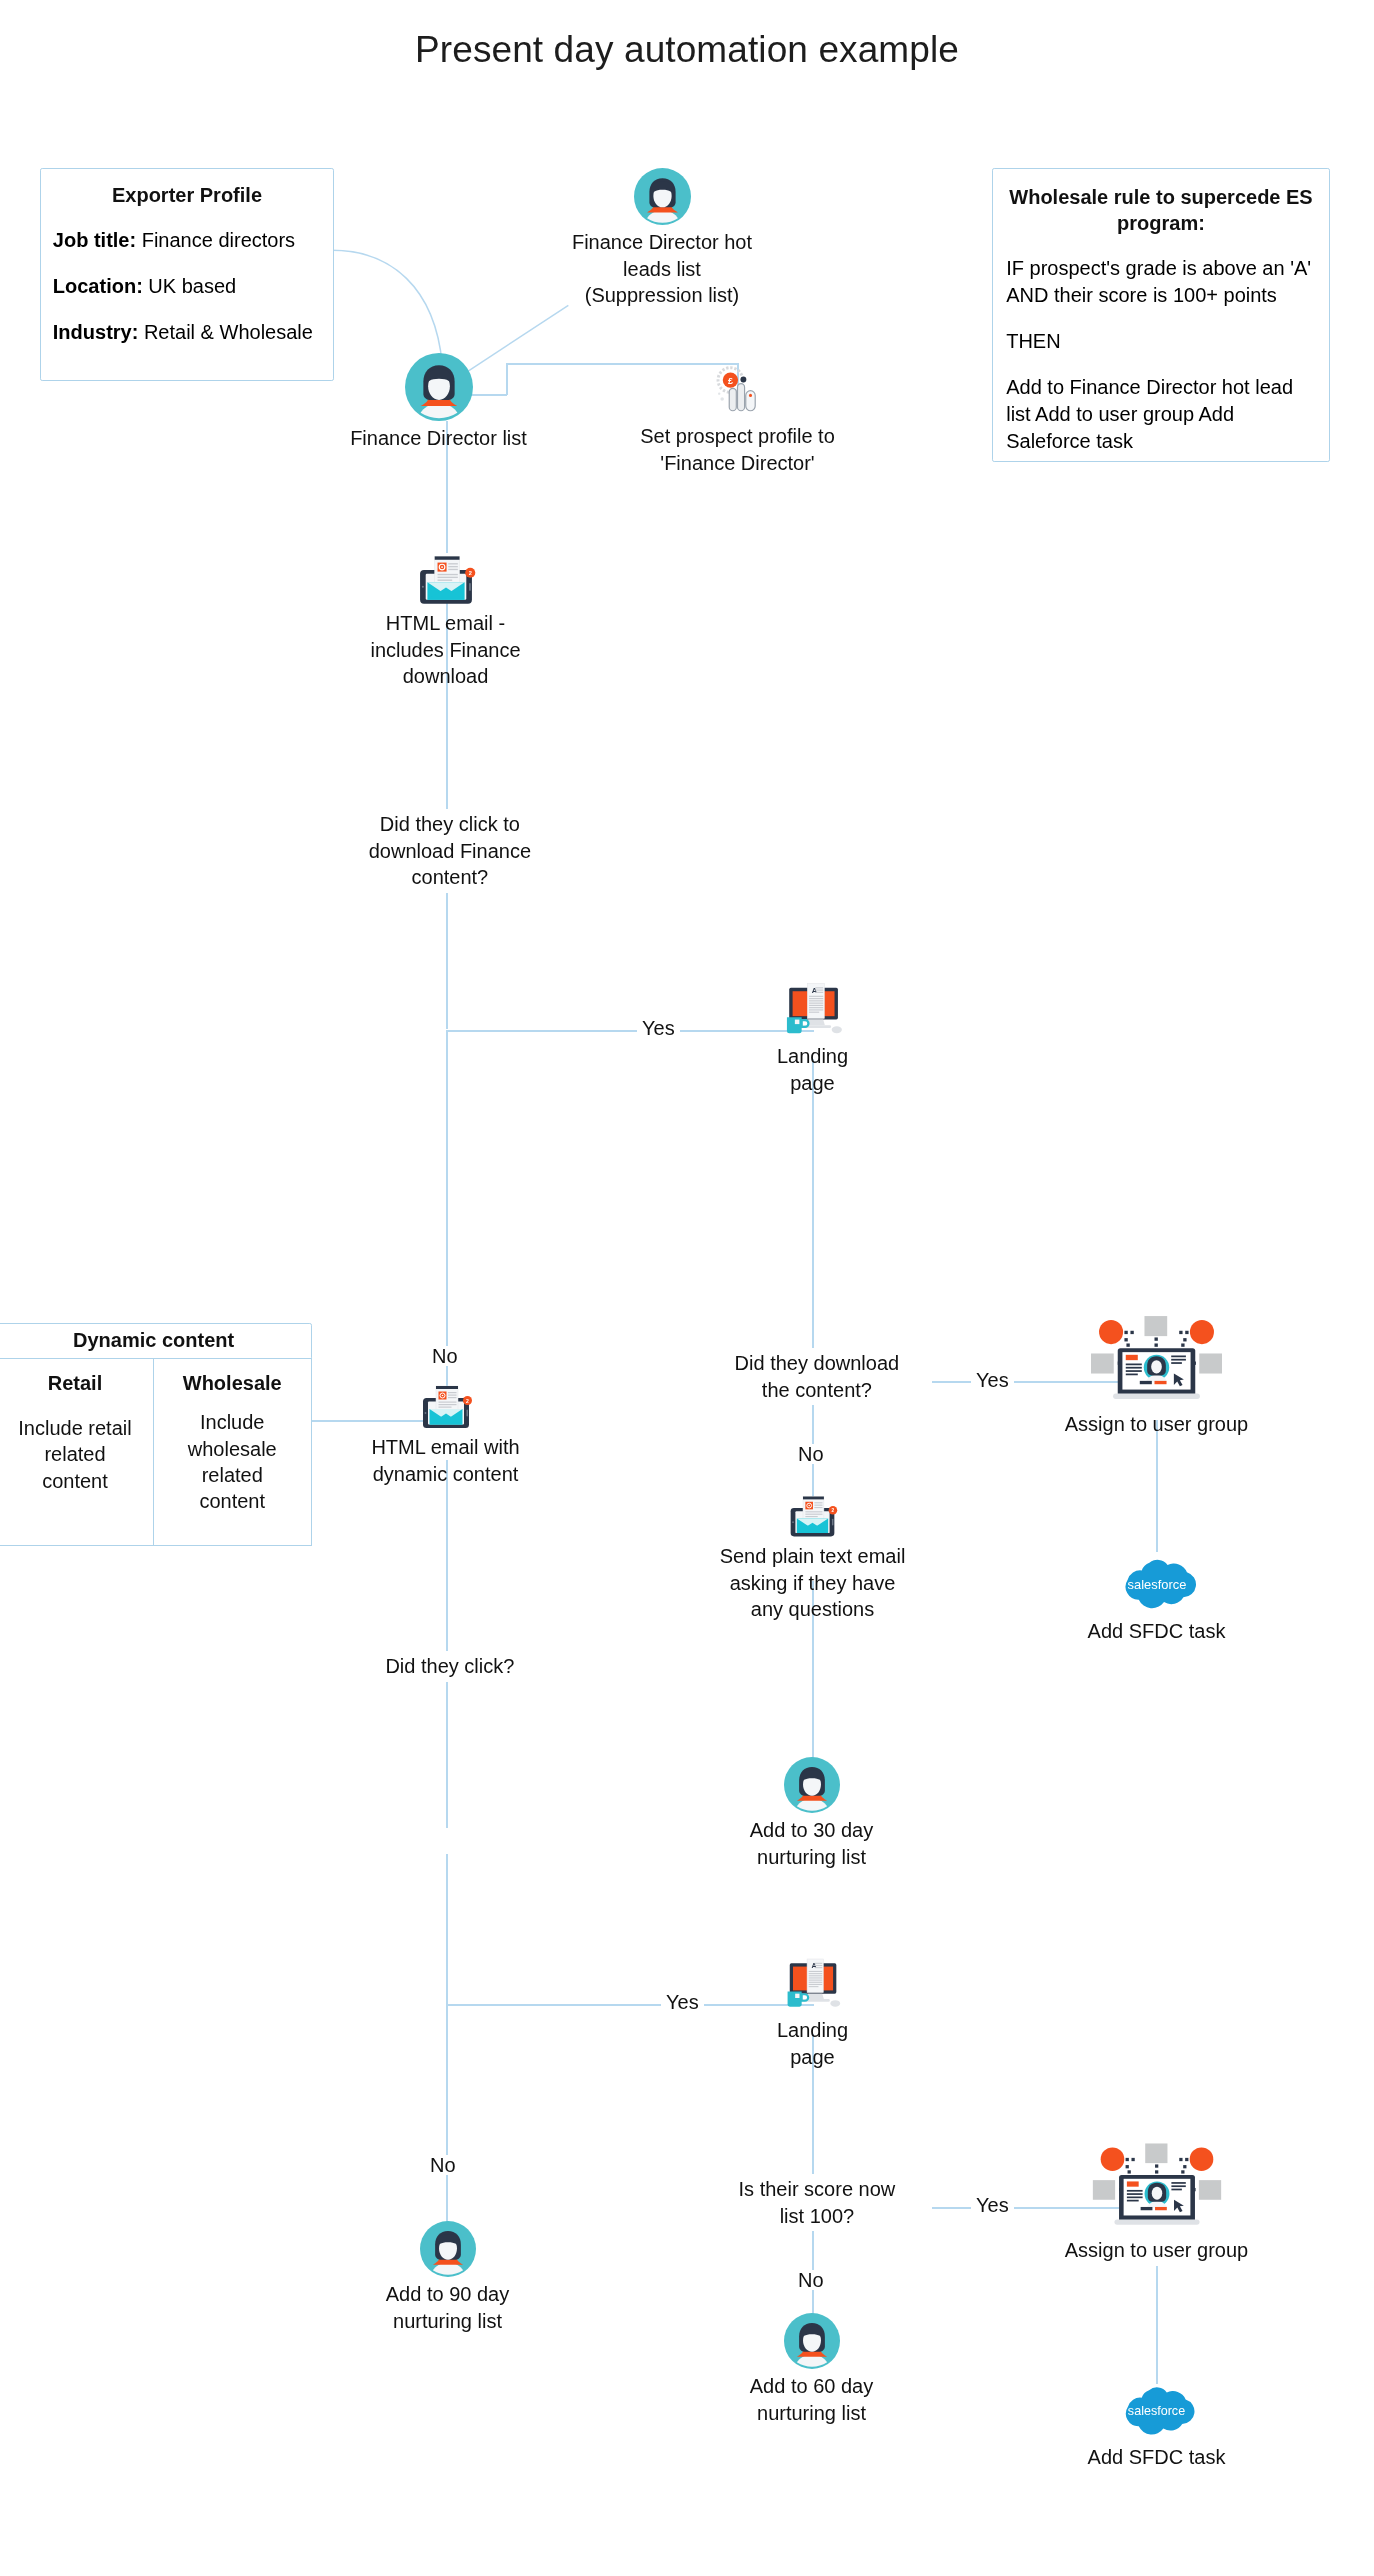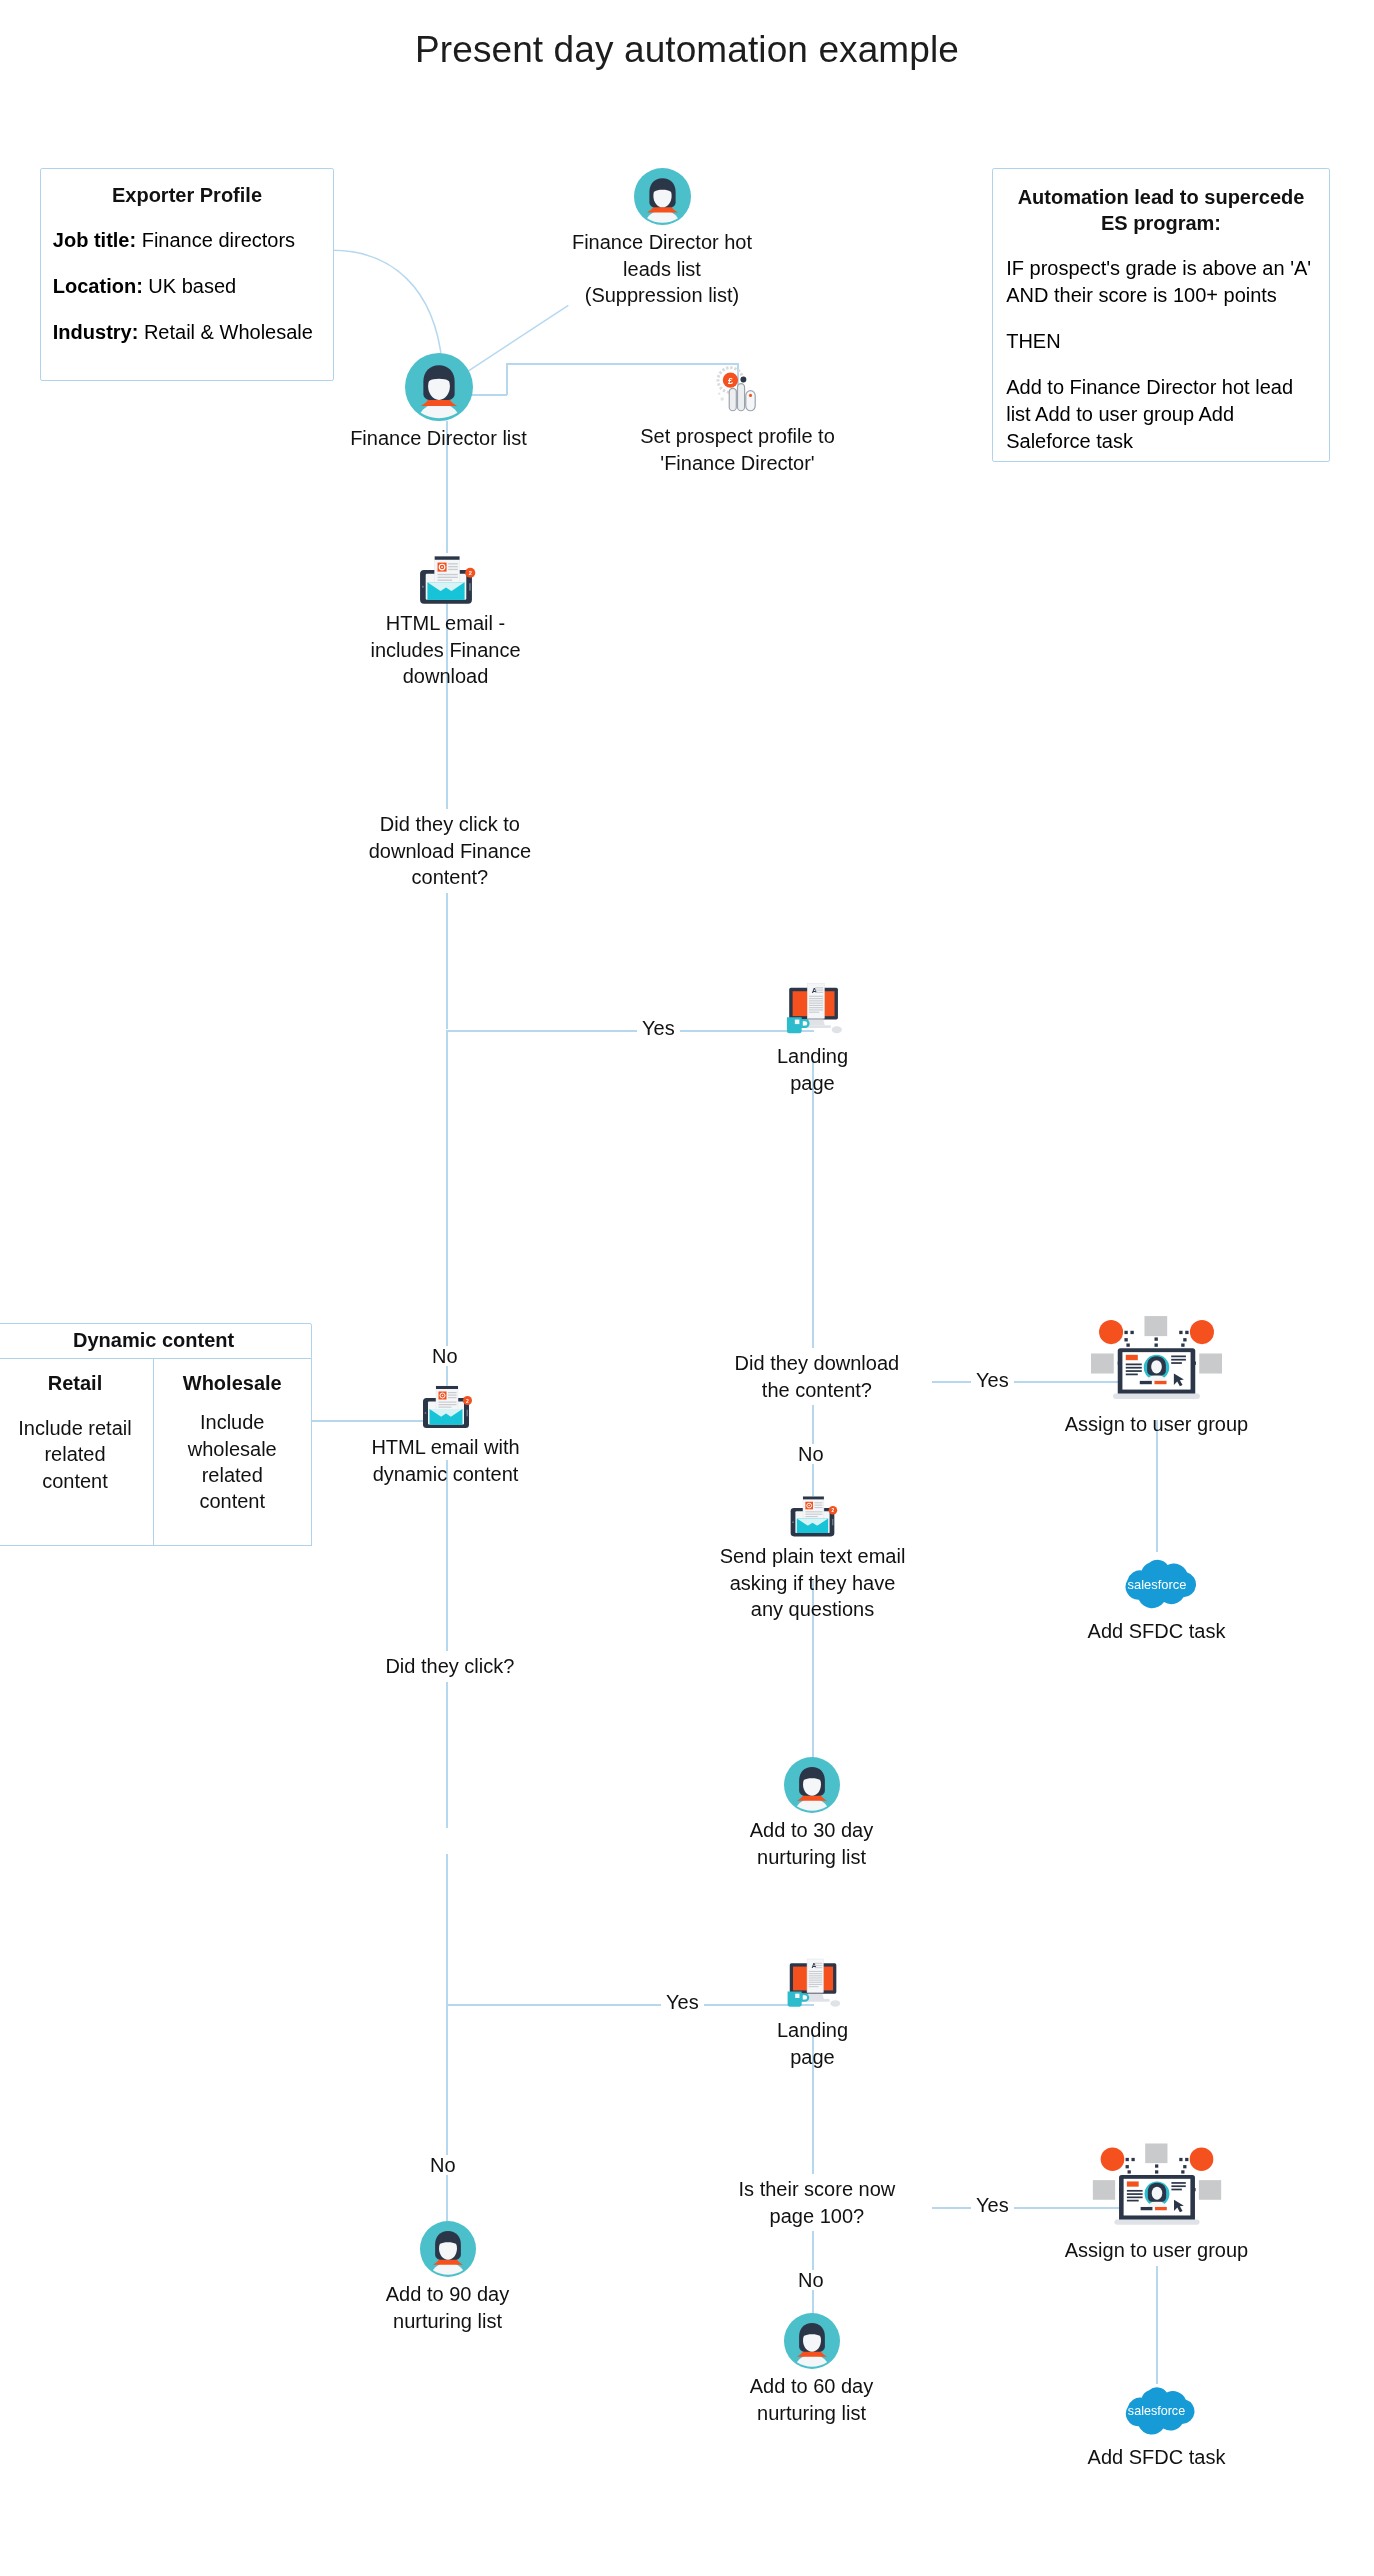--- a/index.html
+++ b/index.html
@@ -177,21 +177,21 @@
       <b>Location:</b>
       <span>UK based</span>
     </div>
     <div class="bx-line">
       <b>Industry:</b>
       <span>Retail &amp; Wholesale</span>
     </div>
   </div>
 
   <div class="infobox" style="left:992px;top:168px;width:338px;height:294px;padding:14.7px 13.2px;">
-    <div class="bx-title">Automation lead to supercede ES program:</div>
+    <div class="bx-title">Wholesale rule to supercede ES program:</div>
     <div class="bx-line">IF prospect's grade is above an 'A'
 AND their score is 100+ points</div>
     <div class="bx-line">THEN</div>
     <div class="bx-line">Add to Finance Director hot lead list
 Add to user group
 Add Saleforce task</div>
   </div>
 
   <div class="dyn-wrap" style="left:-4.4px;top:1323px;width:316px;">
     <div class="dyn-head" style="width:316px;">Dynamic content</div>
@@ -484,21 +484,21 @@
       <path d="M14 62 h26 v24 a4 4 0 0 1-4 4 h-18 a4 4 0 0 1-4-4z" fill="#2cbccd"></path>
       <path d="M40 67 h6 a6 6 0 0 1 0 12 h-6z" fill="none" stroke="#2cbccd" stroke-width="4"></path>
       <rect x="28" y="66" width="8" height="8" fill="#f4f6f8"></rect>
       <ellipse cx="102" cy="84" rx="9" ry="6" fill="#dfe2e6"></ellipse>
     </svg>
     <div class="caption">Landing
 page</div>
   </div>
 
   <div class="qlabel" style="left:702px;top:2174px;width:221px;">Is their score now
-page 100?</div>
+list 100?</div>
   <div class="edge-label" style="left:971px;top:2195px;">Yes</div>
   <div class="edge-label" style="left:793px;top:2270px;">No</div>
 
   <div class="node" style="left:352px;top:2221px;width:191px;">
     <svg class="icon" width="56" height="56" viewBox="0 0 100 100">
       <circle cx="50" cy="50" r="50" fill="#4bbfca"></circle>
       <path d="M50 74 c-13 0-23 7-27 14 a50 50 0 0 0 54 0 c-4-7-14-14-27-14z" fill="#f4f6f8"></path>
       <path d="M35 62 c0 10 -6 12 -12 16 l54 0 c-6-4-12-6-12-16z" fill="#f4511e"></path>
       <path d="M50 18 c-14 0-23 10-23 24 l0 18 c0 5 4 9 9 9 l28 0 c5 0 9-4 9-9 l0-18 c0-14-9-24-23-24z" fill="#2b3648"></path>
       <path d="M50 30 c-10 0-16 8-16 19 0 11 7 20 16 20 s16-9 16-20 c0-11-6-19-16-19z" fill="#f4f6f8"></path>

